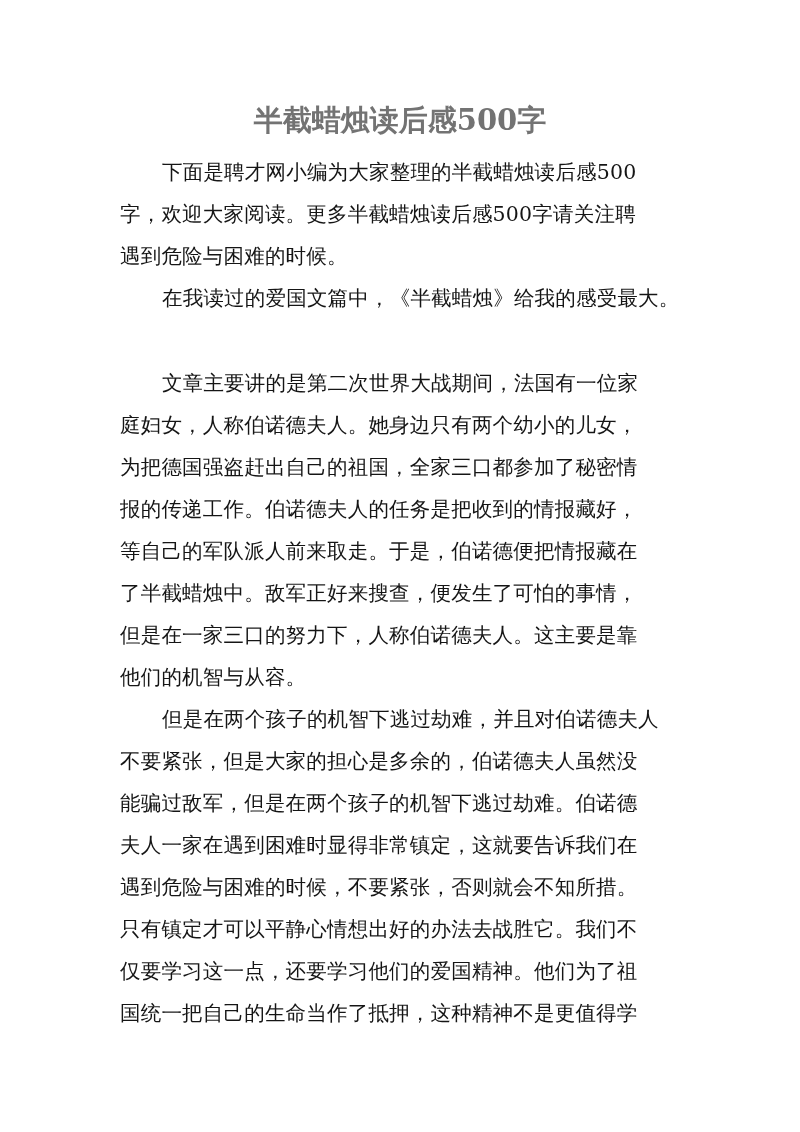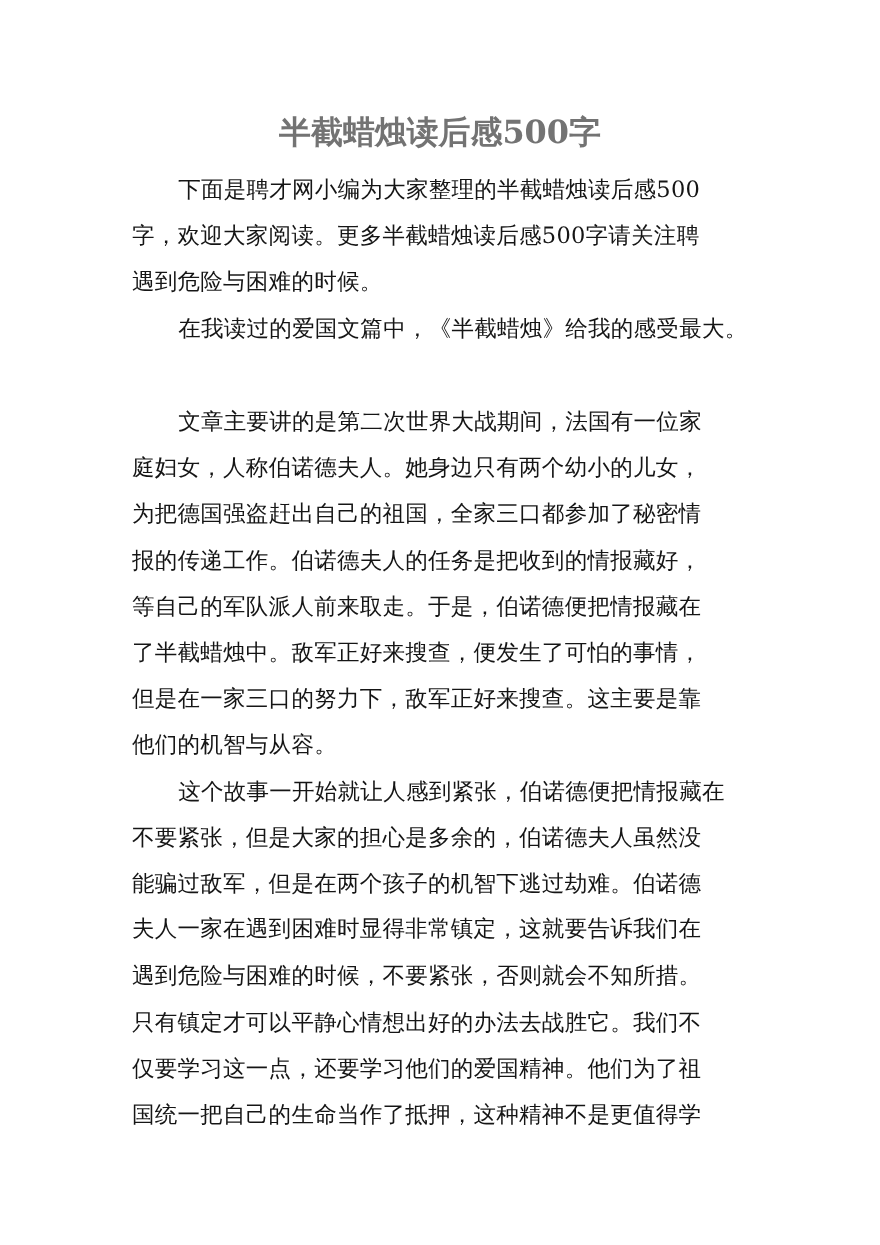--- a/index.html
+++ b/index.html
@@ -64,26 +64,26 @@
     <div class="line indent" style="top:284px;">在我读过的爱国文篇中，《半截蜡烛》给我的感受最大。</div>
   </div>
 
   <div>
     <div class="line indent" style="top:369px;">文章主要讲的是第二次世界大战期间，法国有一位家</div>
     <div class="line" style="top:411px;">庭妇女，人称伯诺德夫人。她身边只有两个幼小的儿女，</div>
     <div class="line" style="top:453px;">为把德国强盗赶出自己的祖国，全家三口都参加了秘密情</div>
     <div class="line" style="top:495px;">报的传递工作。伯诺德夫人的任务是把收到的情报藏好，</div>
     <div class="line" style="top:537px;text-align:right;">等自己的军队派人前来取走。于是，伯诺德便把情报藏在</div>
     <div class="line" style="top:579px;">了半截蜡烛中。敌军正好来搜查，便发生了可怕的事情，</div>
-    <div class="line" style="top:621px;">但是在一家三口的努力下，敌军正好来搜查。这主要是靠</div>
+    <div class="line" style="top:621px;">但是在一家三口的努力下，人称伯诺德夫人。这主要是靠</div>
     <div class="line" style="top:663px;">他们的机智与从容。</div>
   </div>
 
   <div>
-    <div class="line indent" style="top:705px;">这个故事一开始就让人感到紧张，伯诺德便把情报藏在</div>
+    <div class="line indent" style="top:705px;">但是在两个孩子的机智下逃过劫难，并且对伯诺德夫人</div>
     <div class="line" style="top:747px;">不要紧张，但是大家的担心是多余的，伯诺德夫人虽然没</div>
     <div class="line" style="top:789px;">能骗过敌军，但是在两个孩子的机智下逃过劫难。伯诺德</div>
     <div class="line" style="top:831px;font-family:Liberation Serif, serif;">夫人一家在遇到困难时显得非常镇定，这就要告诉我们在</div>
     <div class="line" style="top:873px;">遇到危险与困难的时候，不要紧张，否则就会不知所措。</div>
     <div class="line" style="top:915px;">只有镇定才可以平静心情想出好的办法去战胜它。我们不</div>
     <div class="line" style="top:957px;">仅要学习这一点，还要学习他们的爱国精神。他们为了祖</div>
     <div class="line" style="top:999px;">国统一把自己的生命当作了抵押，这种精神不是更值得学</div>
   </div>
 
 </div>

